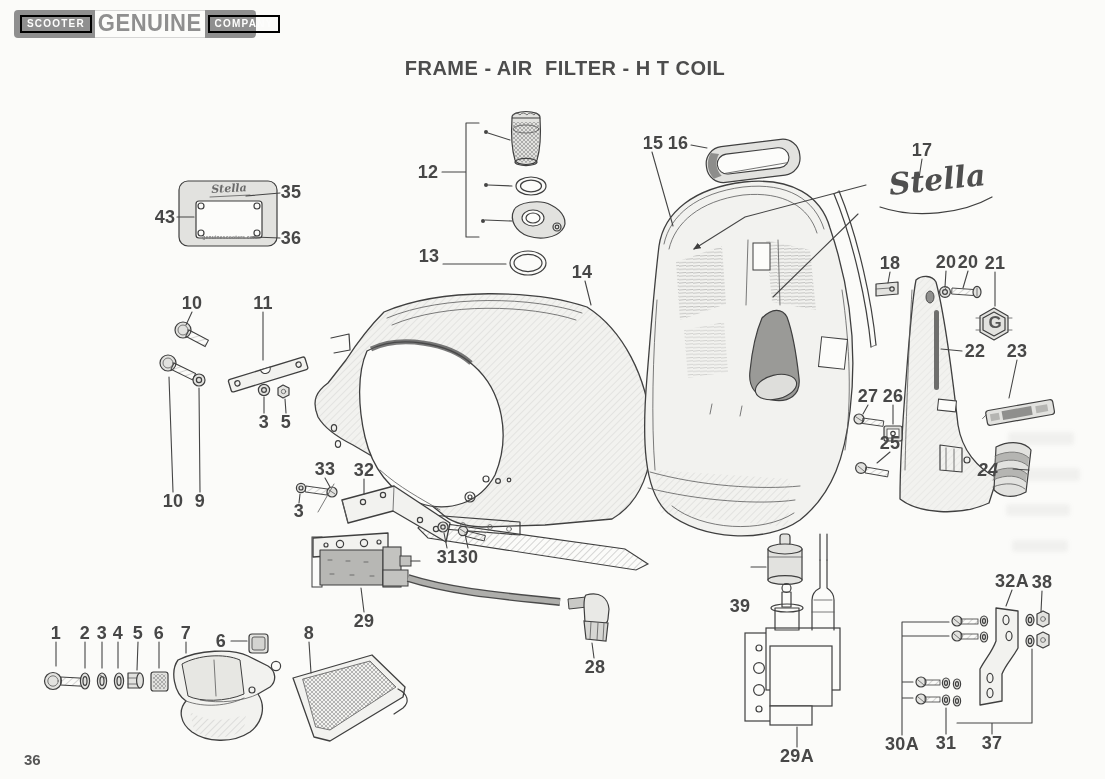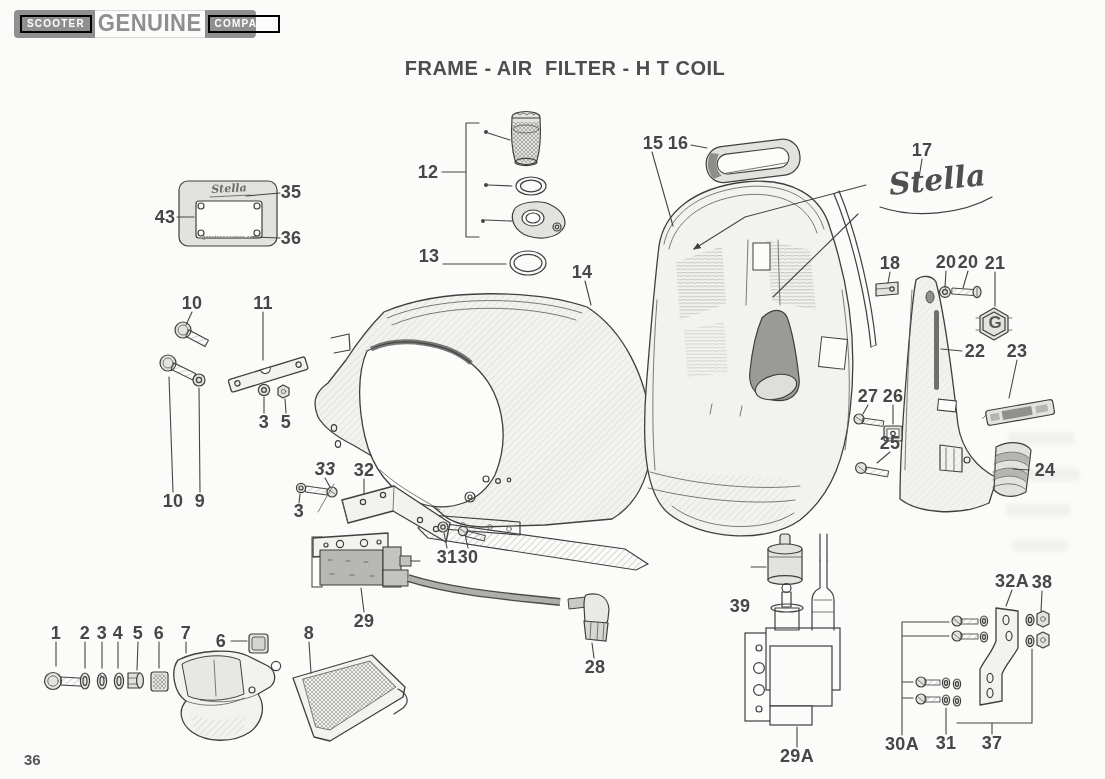--- a/index.html
+++ b/index.html
@@ -567,25 +567,25 @@
     <div class="callout" style="left: 582px; top: 272px;">14</div>
     <div class="callout" style="left: 653px; top: 143px;">15</div>
     <div class="callout" style="left: 678px; top: 143px;">16</div>
     <div class="callout" style="left: 922px; top: 150px;">17</div>
     <div class="callout" style="left: 890px; top: 263px;">18</div>
     <div class="callout" style="left: 946px; top: 262px;">20</div>
     <div class="callout" style="left: 968px; top: 262px;">20</div>
     <div class="callout" style="left: 995px; top: 263px;">21</div>
     <div class="callout" style="left: 975px; top: 351px;">22</div>
     <div class="callout" style="left: 1017px; top: 351px; text-align: center;">23</div>
-    <div class="callout" style="left: 1045px; top: 470px;">24</div>
+    <div class="callout" style="left: 988px; top: 470px; font-style: italic;">24</div>
     <div class="callout" style="left: 868px; top: 396px;">27</div>
     <div class="callout" style="left: 893px; top: 396px;">26</div>
     <div class="callout" style="left: 890px; top: 443px;">25</div>
-    <div class="callout" style="left: 325px; top: 469px; font-style: italic;">33</div>
+    <div class="callout" style="left: 325px; top: 469px;">33</div>
     <div class="callout" style="left: 364px; top: 470px;">32</div>
     <div class="callout" style="left: 299px; top: 511px;">3</div>
     <div class="callout" style="left: 447px; top: 557px;">31</div>
     <div class="callout" style="left: 468px; top: 557px;">30</div>
     <div class="callout" style="left: 364px; top: 621px;">29</div>
     <div class="callout" style="left: 595px; top: 667px;">28</div>
     <div class="callout" style="left: 740px; top: 567px; margin-top: 39px;">39</div>
     <div class="callout" style="left: 797px; top: 756px;">29A</div>
     <div class="callout" style="left: 902px; top: 744px;">30A</div>
     <div class="callout" style="left: 946px; top: 743px;">31</div>

